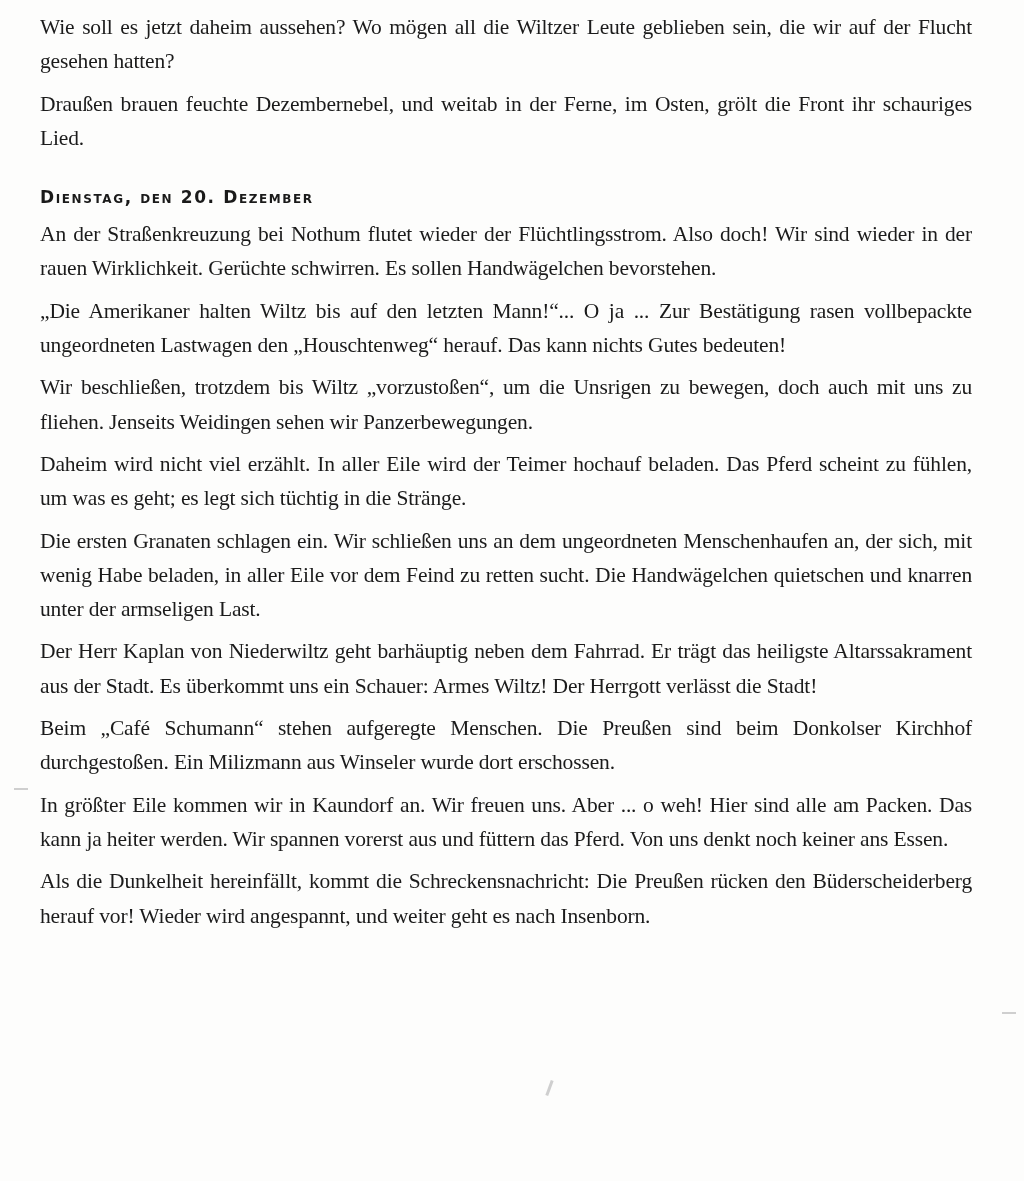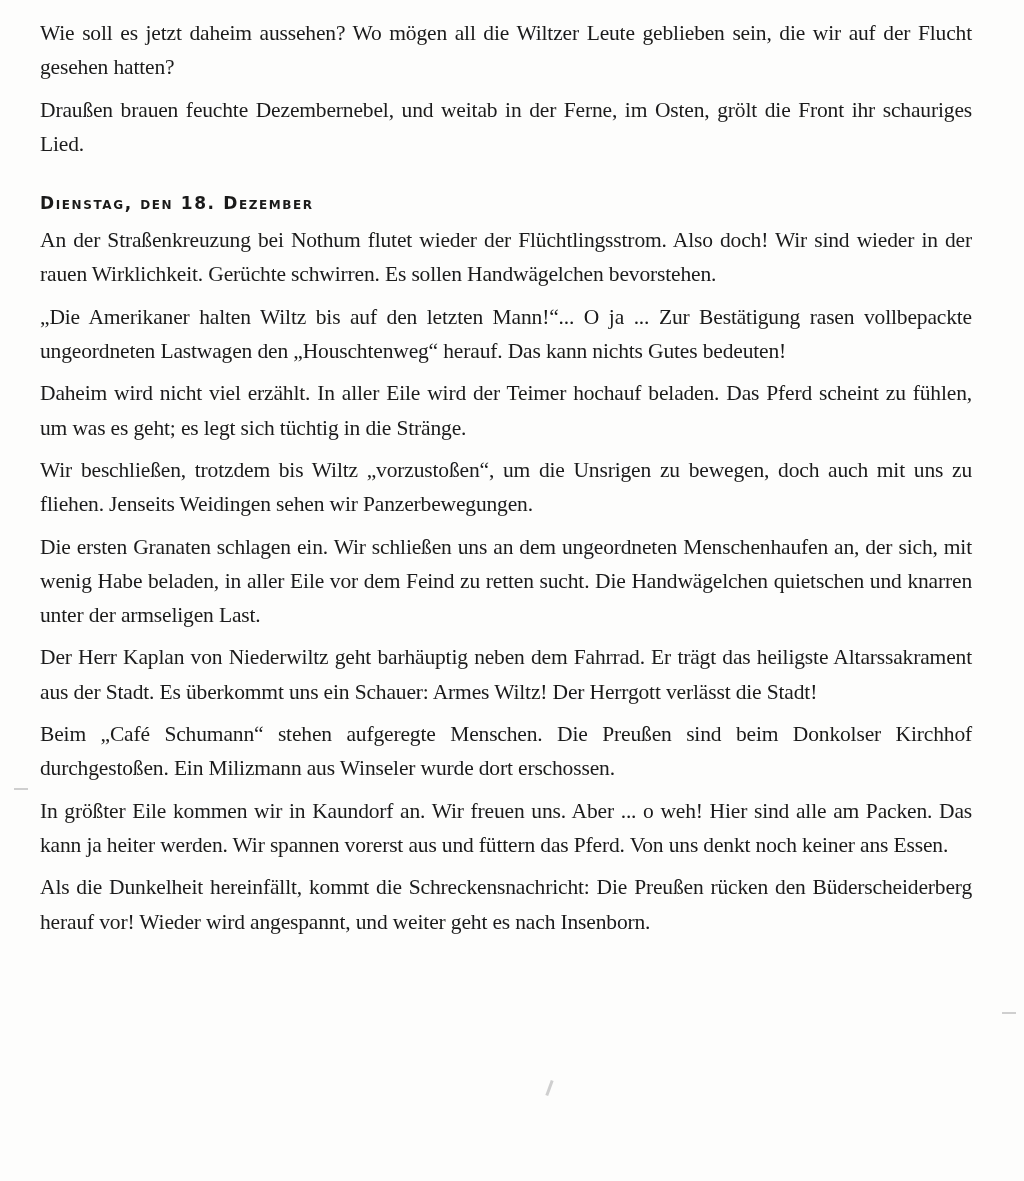--- a/index.html
+++ b/index.html
@@ -4,21 +4,21 @@
 <style>
   html, body { margin: 0; padding: 0; }
   body {
     width: 1024px; height: 1181px; overflow: hidden;
     background: #fdfdfc;
     color: #1b1b1b;
     position: relative;
   }
   .page {
     position: absolute;
-    left: 40px; top: 18px; width: 932px;
+    left: 40px; top: 12px; width: 932px;
   }
   .para {
     font-family: "Liberation Serif", serif;
     font-size: 21.5px;
     line-height: 34.3px;
     text-align: justify;
     margin: 0;
     letter-spacing: -0.15px;
   }
   .gap { margin-top: 8px; }
@@ -36,26 +36,26 @@
     width: 14px; height: 2px; background: #cfcfcf;
   }
 </style>
 </head>
 <body>
 
 <div class="page">
   <p class="para" style="margin-top:-2px">Wie soll es jetzt daheim aussehen? Wo mögen all die Wiltzer Leute geblieben sein, die wir auf der Flucht gesehen hatten?</p>
   <p class="para gap">Draußen brauen feuchte Dezembernebel, und weitab in der Ferne, im Osten, grölt die Front ihr schauriges Lied.</p>
 
-  <h2 class="heading" style="margin-top:32px; margin-bottom:10px;">Dienstag, den 18. Dezember</h2>
+  <h2 class="heading" style="margin-top:32px; margin-bottom:10px;">Dienstag, den 20. Dezember</h2>
 
   <p class="para gap">An der Straßenkreuzung bei Nothum flutet wieder der Flüchtlingsstrom. Also doch! Wir sind wieder in der rauen Wirklichkeit. Gerüchte schwirren. Es sollen Handwägelchen bevorstehen.</p>
   <p class="para gap">„Die Amerikaner halten Wiltz bis auf den letzten Mann!“... O ja ... Zur Bestätigung rasen vollbepackte ungeordneten Lastwagen den „Houschtenweg“ herauf. Das kann nichts Gutes bedeuten!</p>
+  <p class="para gap">Wir beschließen, trotzdem bis Wiltz „vorzustoßen“, um die Unsrigen zu bewegen, doch auch mit uns zu fliehen. Jenseits Weidingen sehen wir Panzerbewegungen.</p>
   <p class="para gap">Daheim wird nicht viel erzählt. In aller Eile wird der Teimer hochauf beladen. Das Pferd scheint zu fühlen, um was es geht; es legt sich tüchtig in die Stränge.</p>
-  <p class="para gap">Wir beschließen, trotzdem bis Wiltz „vorzustoßen“, um die Unsrigen zu bewegen, doch auch mit uns zu fliehen. Jenseits Weidingen sehen wir Panzerbewegungen.</p>
   <p class="para gap">Die ersten Granaten schlagen ein. Wir schließen uns an dem ungeordneten Menschenhaufen an, der sich, mit wenig Habe beladen, in aller Eile vor dem Feind zu retten sucht. Die Handwägelchen quietschen und knarren unter der armseligen Last.</p>
   <p class="para gap">Der Herr Kaplan von Niederwiltz geht barhäuptig neben dem Fahrrad. Er trägt das heiligste Altarssakrament aus der Stadt. Es überkommt uns ein Schauer: Armes Wiltz! Der Herrgott verlässt die Stadt!</p>
   <p class="para gap">Beim „Café Schumann“ stehen aufgeregte Menschen. Die Preußen sind beim Donkolser Kirchhof durchgestoßen. Ein Milizmann aus Winseler wurde dort erschossen.</p>
   <p class="para gap">In größter Eile kommen wir in Kaundorf an. Wir freuen uns. Aber ... o weh! Hier sind alle am Packen. Das kann ja heiter werden. Wir spannen vorerst aus und füttern das Pferd. Von uns denkt noch keiner ans Essen.</p>
   <p class="para gap">Als die Dunkelheit hereinfällt, kommt die Schreckensnachricht: Die Preußen rücken den Büderscheiderberg herauf vor! Wieder wird angespannt, und weiter geht es nach Insenborn.</p>
 </div>
 
 <div class="speck" style="left:14px; top:788px;"></div>
 <div class="speck" style="left:1002px; top:1012px;"></div>
 <div class="speck" style="left:548px; top:1080px; width:3px; height:16px; transform:rotate(20deg);"></div>

